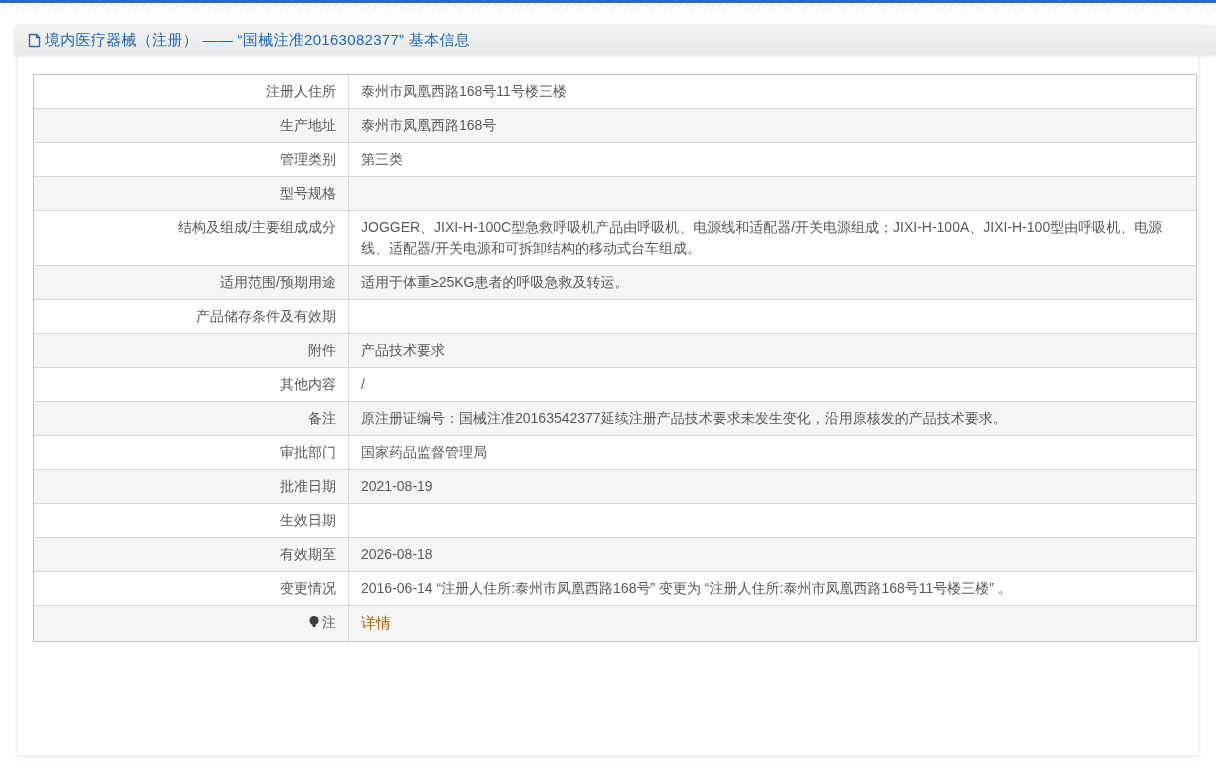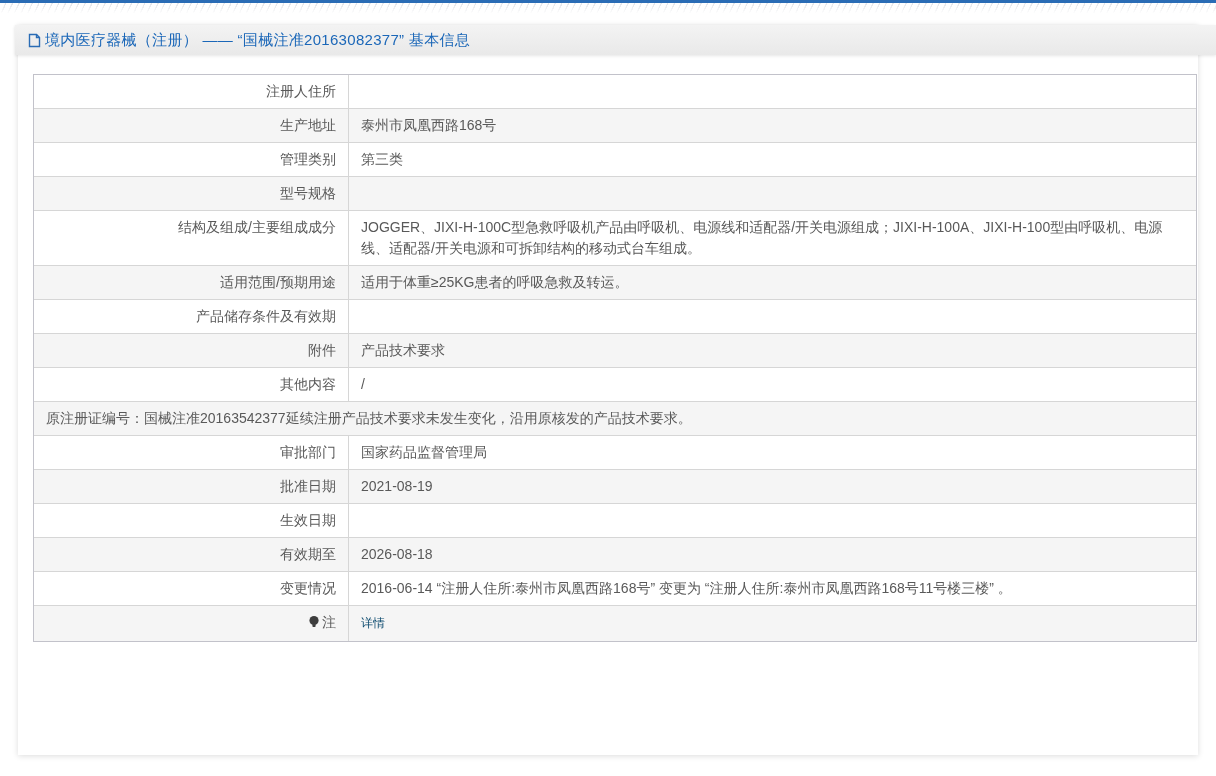--- a/index.html
+++ b/index.html
@@ -63,24 +63,24 @@
   .cell-value {
     flex: 1;
     padding: 6px 16px 6px 12px;
     color: #595959;
     font-size: 14px;
     line-height: 21px;
     min-height: 33px;
   }
   .bulb-icon { display: inline-block; vertical-align: -2px; margin-right: 2px; }
   a.details-link {
-    color: #0c4a6e;
+    color: #a16207;
     text-decoration: none;
     cursor: pointer;
-    font-size: 12px;
+    font-size: 15px;
   }
 </style>
 </head>
 <body>
 
 <div class="top-accent"></div>
 <div class="top-stripes"></div>
 
 <div class="title-bar">
   <span class="doc-icon">
@@ -90,20 +90,21 @@
     </svg>
   </span>
   <span class="title-text">境内医疗器械（注册） —— “国械注准20163082377” 基本信息</span>
 </div>
 
 <div class="panel">
   <div class="info-table">
 
     <div class="row">
       <div class="cell-label">注册人住所</div>
+      <div class="cell-value">泰州市凤凰西路168号11号楼三楼</div>
     </div>
     <div class="row">
       <div class="cell-label">生产地址</div>
       <div class="cell-value">泰州市凤凰西路168号</div>
     </div>
     <div class="row">
       <div class="cell-label">管理类别</div>
       <div class="cell-value">第三类</div>
     </div>
     <div class="row">
@@ -123,20 +124,21 @@
     </div>
     <div class="row">
       <div class="cell-label">附件</div>
       <div class="cell-value">产品技术要求</div>
     </div>
     <div class="row">
       <div class="cell-label">其他内容</div>
       <div class="cell-value">/</div>
     </div>
     <div class="row">
+      <div class="cell-label">备注</div>
       <div class="cell-value">原注册证编号：国械注准20163542377延续注册产品技术要求未发生变化，沿用原核发的产品技术要求。</div>
     </div>
     <div class="row">
       <div class="cell-label">审批部门</div>
       <div class="cell-value">国家药品监督管理局</div>
     </div>
     <div class="row">
       <div class="cell-label">批准日期</div>
       <div class="cell-value">2021-08-19</div>
     </div>

